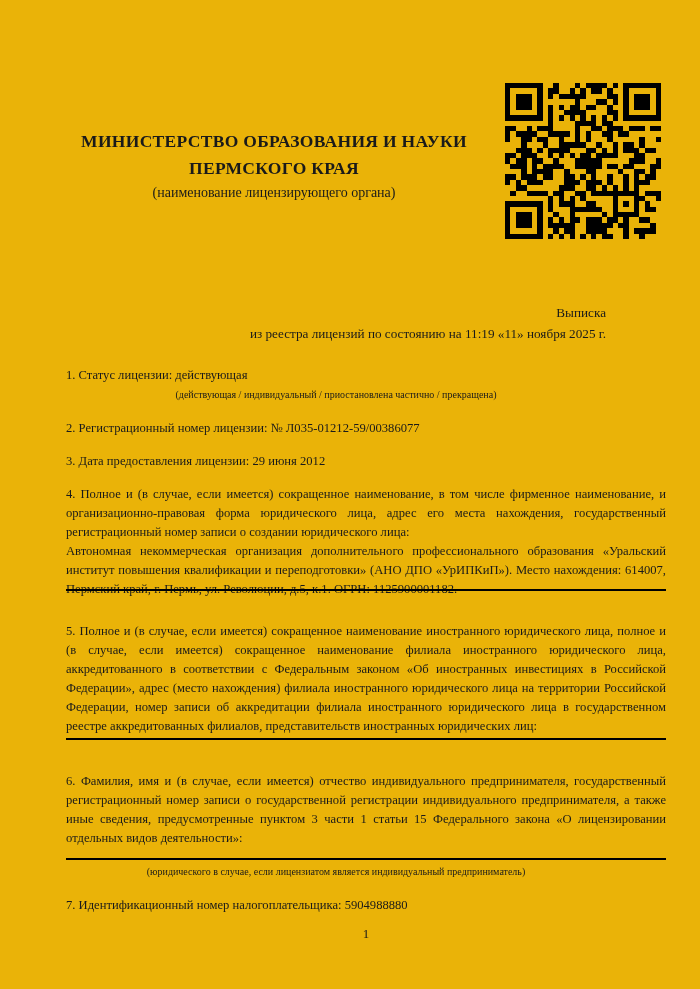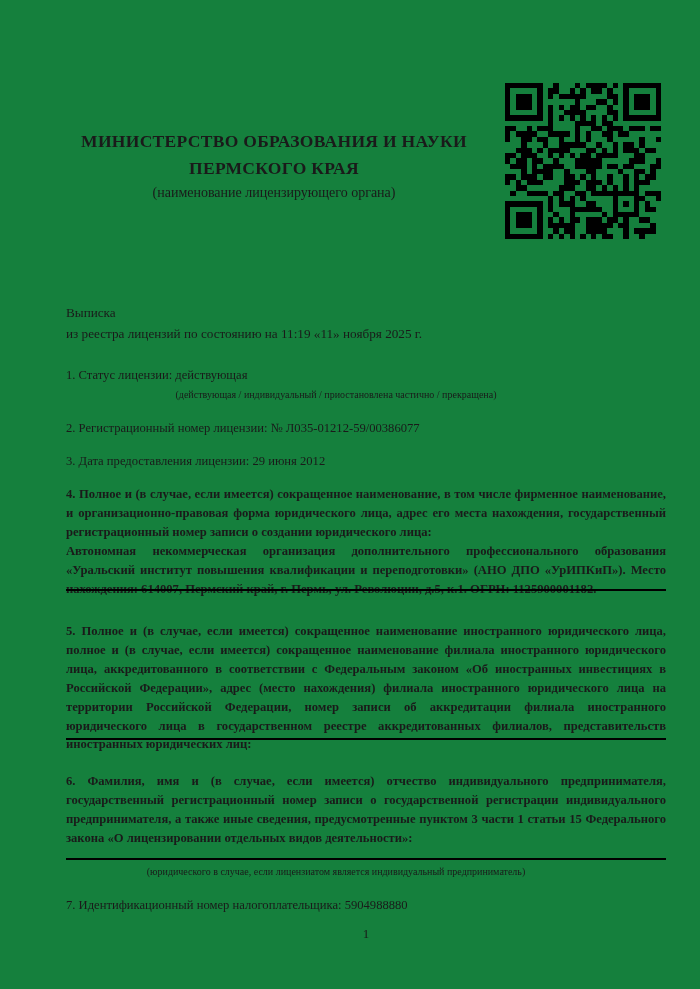--- a/index.html
+++ b/index.html
@@ -1,20 +1,20 @@
 <!DOCTYPE html>
 <html lang="ru"><head>
 <meta charset="utf-8">
 <style>
   html, body { margin: 0; padding: 0; background: #ffffff; }
   .page {
     position: relative;
     width: 700px;
     height: 989px;
-    background: #15803d;
+    background: #eab308;
     font-family: "Liberation Serif", serif;
     color: #1a1a1a;
     overflow: hidden;
   }
   .content {
     position: absolute;
     left: 66px;
     top: 0;
     width: 600px;
     height: 100%;
@@ -36,31 +36,31 @@
     font-size: 14px;
     line-height: 13px;
     margin-top: 4px;
   }
 
   .qr-box { left: 439px; top: 83px; width: 156px; height: 156px; }
   .qr-box svg { display: block; }
 
   .doc-title {
     left: 0; top: 302px; width: 540px;
-    text-align: left;
+    text-align: right;
     font-size: 13.2px;
     line-height: 21px;
   }
 
   .body-text {
     font-size: 12.6px;
     line-height: 18.9px;
     width: 600px;
   }
-  .justify { text-align: justify; font-weight: bold; }
+  .justify { text-align: justify; }
 
   .caption {
     left: 0; width: 540px;
     text-align: center;
     font-size: 10px;
     line-height: 13px;
   }
 
   .rule {
     left: 0; width: 600px; height: 2px;

